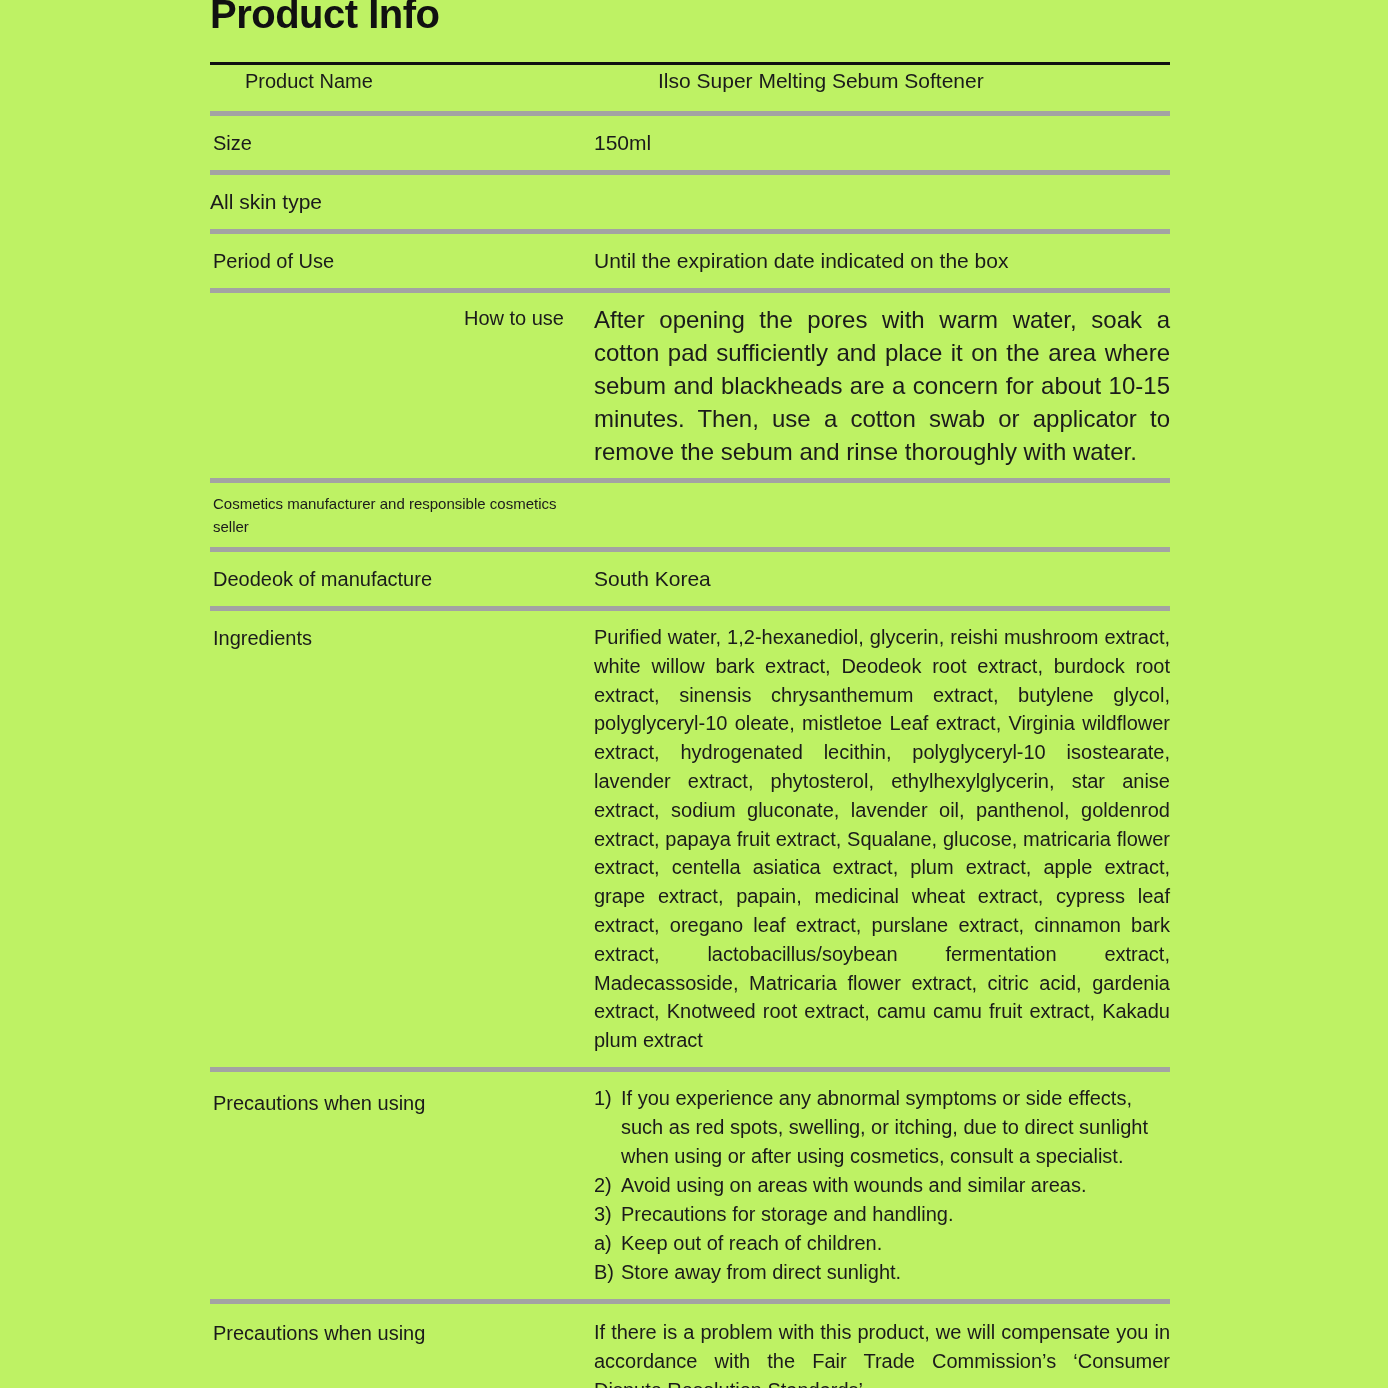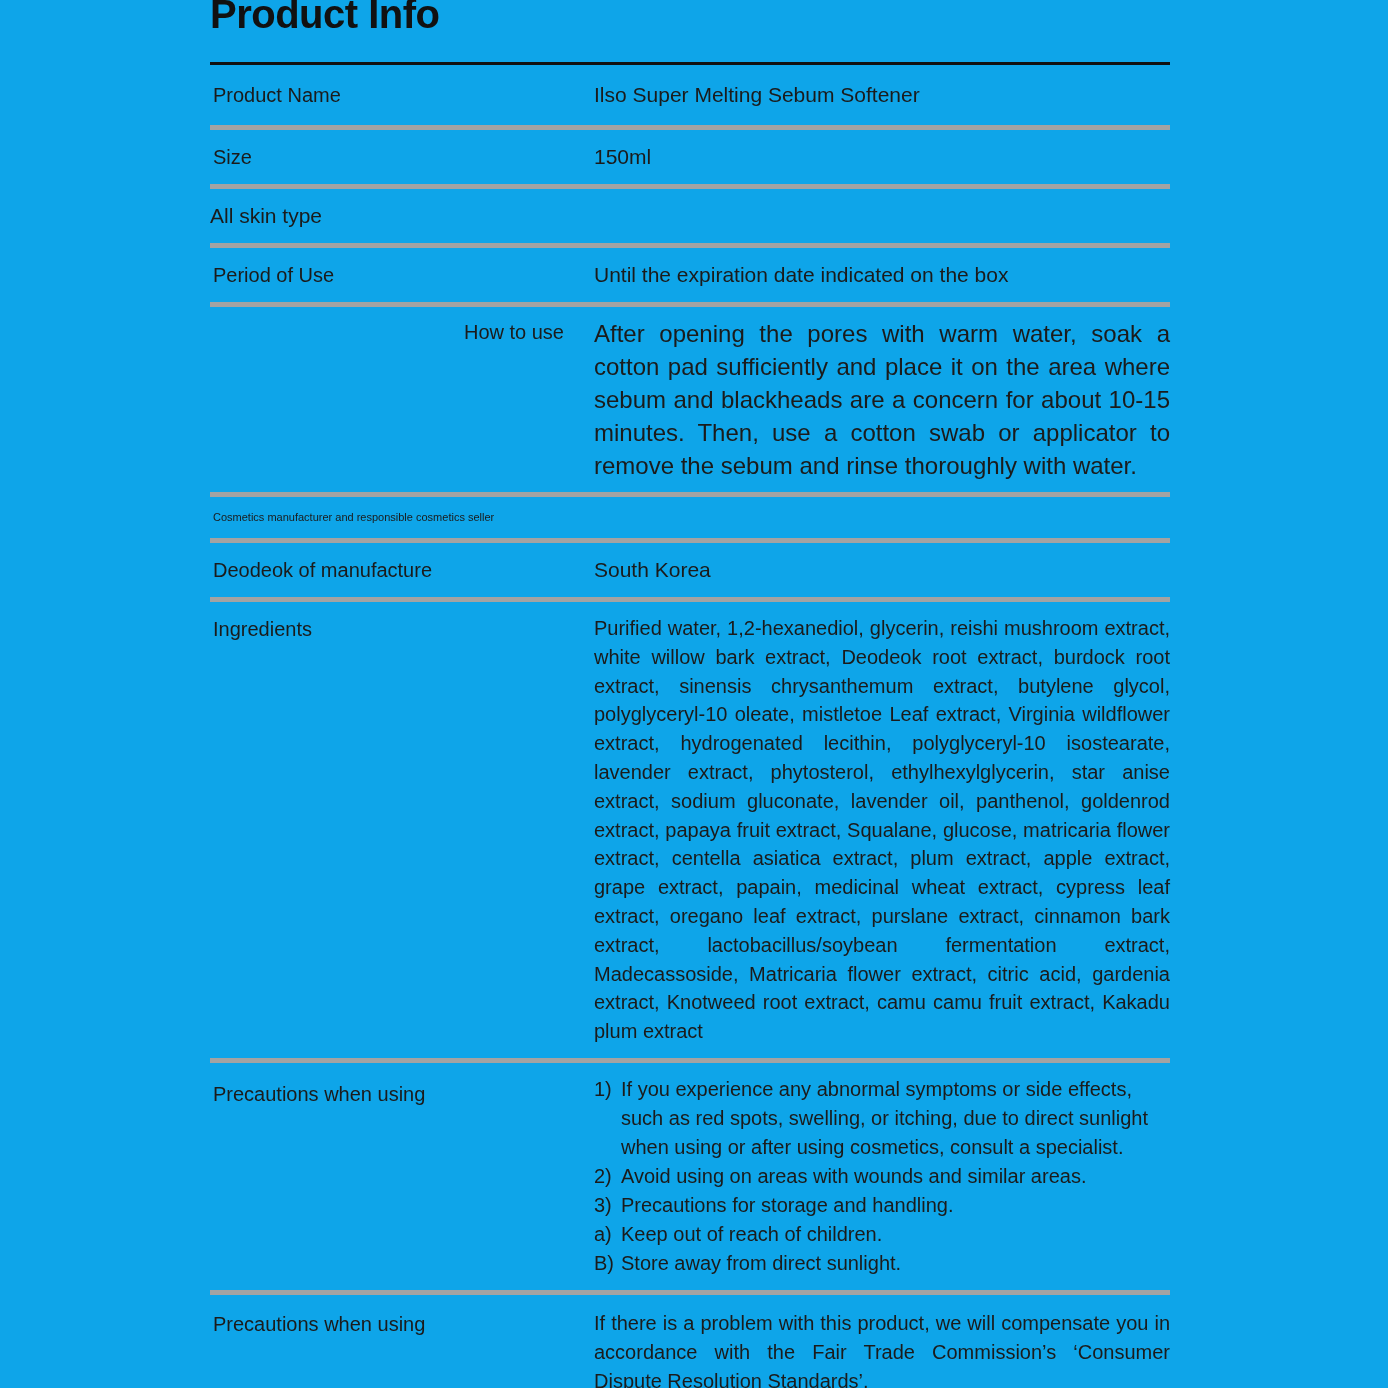--- a/index.html
+++ b/index.html
@@ -5,21 +5,21 @@
   * { margin: 0; padding: 0; box-sizing: border-box; }
   html, body {
     width: 1388px;
     background: #ffffff;
     font-family: "Liberation Sans", "DejaVu Sans", sans-serif;
     color: #1b1b1b;
   }
   .page {
     width: 1388px;
     height: 1388px;
-    background: #0ea5e9;
+    background: #bef264;
     overflow: hidden;
   }
   .content {
     margin-left: 210px;
     width: 960px;
   }
   .page-title {
     font-size: 40px;
     font-weight: 700;
     line-height: 1.1;
@@ -40,33 +40,33 @@
   .row:first-child { border-top: none; }
   .row.top { align-items: flex-start; }
   .cell-label {
     flex: 0 0 384px;
     font-size: 20px;
     line-height: 26px;
     padding: 14px 30px 14px 3px;
     color: #1b1b1b;
   }
   .cell-label.small {
-    font-size: 11px;
+    font-size: 15px;
     line-height: 23px;
     padding-top: 9px;
     padding-bottom: 9px;
   }
   .cell-value {
     flex: 1;
     font-size: 21px;
     line-height: 26px;
     padding: 14px 0;
     color: #1b1b1b;
   }
-  .row.r1 .cell-label, .row.r1 .cell-value { padding-top: 17px; padding-bottom: 17px; }
+  .row.r1 .cell-label, .row.r1 .cell-value { padding-top: 3px; padding-bottom: 17px; margin-left: 32px; }
   .cell-value.para {
     font-size: 24px;
     line-height: 33px;
     text-align: justify;
     padding-top: 10px;
     padding-bottom: 10px;
   }
   .cell-value.ingredients {
     font-size: 20px;
     line-height: 28.8px;

